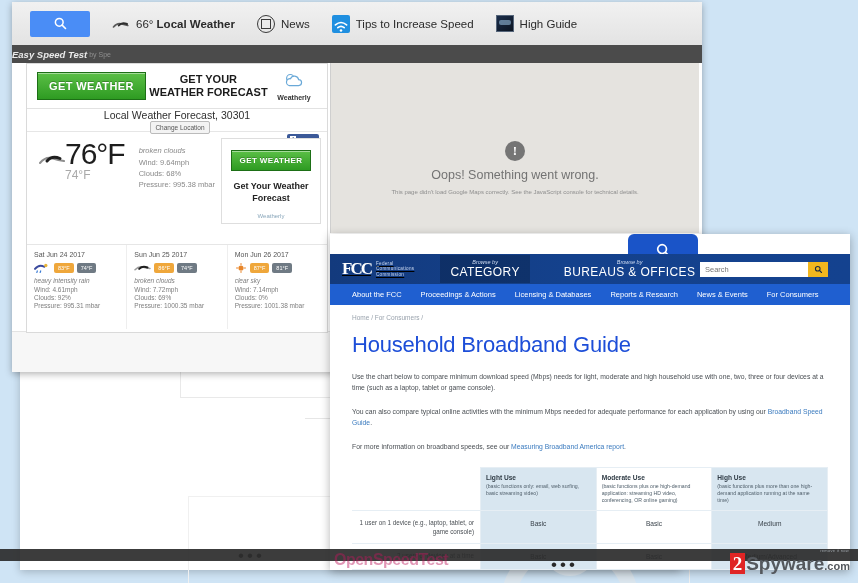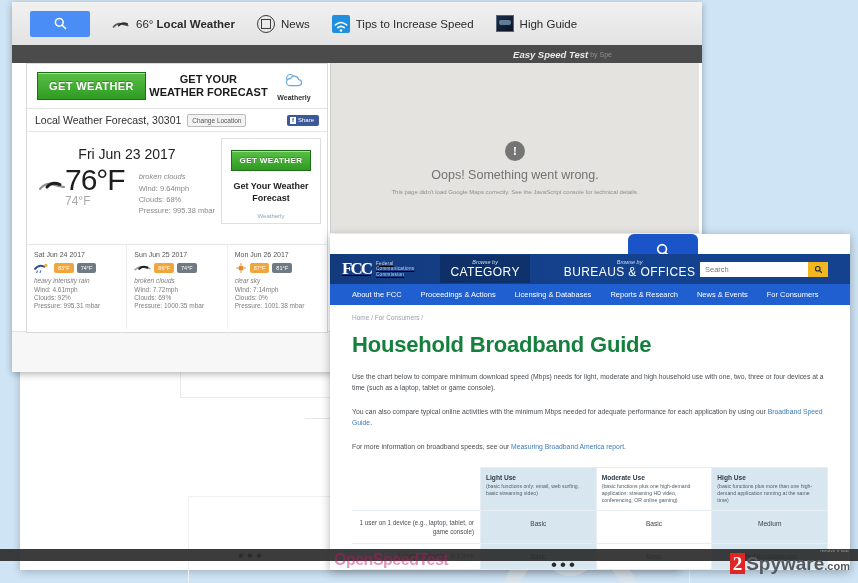--- a/index.html
+++ b/index.html
@@ -33,42 +33,42 @@
   .ws-item .lbl{font-size:11.5px;color:#2b2b2b;}
   .ws-item .lbl b{font-weight:bold;}
   .ico-news{width:16px;height:16px;border:1.6px solid #3a3a3a;border-radius:50%;position:relative;}
   .ico-news:after{content:"";position:absolute;left:3px;top:3px;right:3px;bottom:3px;border:1px solid #3a3a3a;}
   .ico-wifi{width:18px;height:18px;background:#1f8fe0;border-radius:2px;display:flex;align-items:flex-end;justify-content:center;}
   .ico-speed{width:17px;height:15px;background:linear-gradient(145deg,#1b2d4a,#0b1422);border:1px solid #55657a;position:relative;overflow:hidden;}
   .ico-speed:after{content:"";position:absolute;left:2px;top:4px;width:12px;height:5px;background:#9fc6e8;opacity:.55;border-radius:2px;}
 
   .ws-dark{
     position:absolute;left:0;top:43px;width:100%;height:18px;background:#4b4b4b;
-    display:flex;align-items:center;justify-content:flex-end;
+    display:flex;align-items:center;justify-content:flex-start;
   }
   .ws-dark .est{font-size:9.5px;font-style:italic;font-weight:bold;color:#eaeaea;margin-right:2px;}
   .ws-dark .estsub{font-size:7px;color:#8f8f8f;margin-right:90px;}
 
   
   .wcard{
     position:absolute;left:14px;top:61px;width:300px;height:268px;
     background:#fff;border:1px solid #dadada;
   }
   .wc-head{height:45px;border-bottom:1px solid #e2e2e2;display:flex;align-items:center;padding:0 10px;box-sizing:border-box;}
   .btn-green{
     background:linear-gradient(#5bbf46,#2e9b22);border:1px solid #1d6f16;border-radius:0;
     color:#fff;font-size:11px;font-weight:bold;letter-spacing:.4px;
     padding:7px 11px;box-shadow:inset 0 1px 0 rgba(255,255,255,.45);
     text-shadow:0 -1px 0 rgba(0,0,0,.25);
   }
   .wc-head .title{flex:1;text-align:center;font-size:11px;font-weight:bold;color:#1b1b1b;line-height:13px;}
   .wc-brand{width:46px;text-align:center;}
   .wc-brand .bname{font-size:7px;font-weight:bold;color:#333;margin-top:1px;}
 
-  .wc-loc{height:23px;border-bottom:1px solid #e6e6e6;display:flex;align-items:center;padding:0 8px;box-sizing:border-box;}
+  .wc-loc{height:23px;border-bottom:1px solid #e6e6e6;display:flex;align-items:center;padding:0 8px;box-sizing:border-box;flex-direction:column;}
   .wc-loc .t{font-size:10.5px;color:#2f2f2f;}
   .chg{font-size:6.5px;color:#555;border:1px solid #bbb;background:#f3f3f3;border-radius:2px;padding:2px 4px;margin-left:6px;}
   .fbshare{margin-left:auto;background:#3b5998;color:#fff;font-size:6px;border-radius:2px;padding:2px 5px 2px 3px;display:flex;align-items:center;gap:2px;}
   .fbshare .f{background:#fff;color:#3b5998;font-weight:bold;font-size:6px;width:6px;text-align:center;line-height:7px;}
 
   .wc-today{height:113px;border-bottom:1px solid #e6e6e6;position:relative;padding:6px 8px;box-sizing:border-box;}
   .td-date{text-align:center;font-size:14px;color:#222;margin:8px 0 2px 0;padding-right:100px;}
   .td-row{display:flex;align-items:flex-start;padding-left:4px;}
   .td-ico{width:26px;height:26px;margin-top:12px;position:relative;}
   .td-temp{font-size:30px;color:#1d1d1d;line-height:32px;letter-spacing:-1px;}
@@ -157,21 +157,21 @@
   .fcc-search .go{width:20px;height:15px;background:#f2b71e;display:flex;align-items:center;justify-content:center;}
   .fcc-search .go svg{width:9px;height:9px;}
   .fcc-nav{
     position:absolute;left:0;top:50px;width:100%;height:21px;background:#1f5fd0;
     display:flex;align-items:center;
   }
   .fcc-nav a{color:#fff;font-size:7.5px;margin-left:19px;white-space:nowrap;text-decoration:none;}
   .fcc-nav a:first-child{margin-left:22px;}
   .fcc-body{position:absolute;left:0;top:71px;right:0;bottom:0;background:#fff;padding:0 22px;box-sizing:border-box;}
   .crumb{font-size:6.5px;color:#9aa3ad;margin-top:9px;}
-  .h1{font-size:22px;color:#15803d;font-weight:bold;margin:11px 0 0 0;letter-spacing:-.2px;}
+  .h1{font-size:22px;color:#1d4ed8;font-weight:normal;margin:11px 0 0 0;letter-spacing:-.2px;}
   .para{font-size:6.8px;color:#4a4f54;line-height:10.5px;margin-top:14px;}
   .para a{color:#3b7bbf;text-decoration:none;}
   .tbl{margin-top:14px;width:100%;border-collapse:collapse;table-layout:fixed;}
   .tbl td,.tbl th{border:1px solid #e6eef4;vertical-align:top;}
   .tbl th{background:#d8e6f0;padding:6px 5px;text-align:left;}
   .tbl th.blank{background:#fff;border:none;width:118px;}
   .tbl th.alt{background:#fff;}
   .th-t{font-size:6.6px;font-weight:bold;color:#2f3b45;}
   .th-s{font-size:5.2px;color:#51606c;line-height:7px;margin-top:2px;font-weight:normal;}
   .tbl td.rowhdr{background:#fff;border-left:none;font-size:6.3px;color:#4a4f54;text-align:right;padding:7px 6px;line-height:9px;}
@@ -293,21 +293,20 @@
       <div class="wc-loc">
         <span class="t">Local Weather Forecast, 30301</span>
         <span class="chg">Change Location</span>
         <span class="fbshare">
           <span class="f">f</span>
           <span>Share</span>
         </span>
       </div>
 
       <div class="wc-today">
-        <div class="td-date">Fri Jun 23 2017</div>
         <div class="td-row">
           <div class="td-ico">
             <svg viewBox="0 0 26 18" width="26" height="18">
               <path d="M1 13 q6 -7 13 -4.5 q5 1.6 11 2.5" fill="none" stroke="#8d8d8d" stroke-width="2" stroke-linecap="round"></path>
               <path d="M8 11 q5 -6 13 -2.5" fill="none" stroke="#1f1f1f" stroke-width="3" stroke-linecap="round"></path>
             </svg>
           </div>
           <div>
             <div class="td-temp">76°F</div>
             <div class="td-lo">74°F</div>

